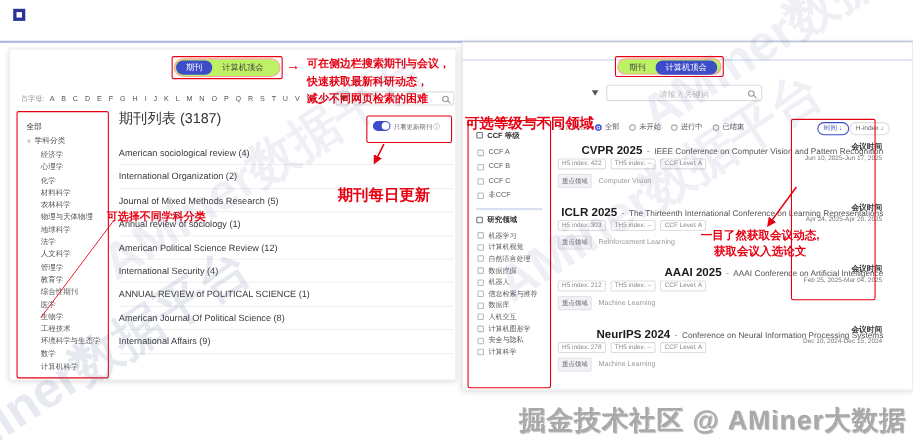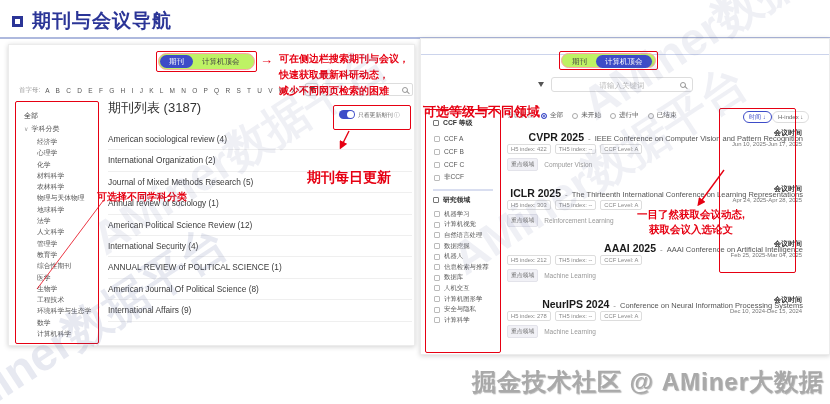--- a/index.html
+++ b/index.html
@@ -118,21 +118,20 @@
   .footer { position:absolute; right:6px; bottom:6px; font-size:24px; font-weight:bold; color:#a9a9a9;
             text-shadow:-1px -1px 0 #fff, 1px 1px 1px rgba(0,0,0,0.30); letter-spacing:1px; z-index:45;margin-top:35px; }
 </style>
 </head>
 <body>
 
 <div class="slide">
 
   <div class="title-row">
     <span class="title-square"></span>
-    <span class="title-text">期刊与会议导航</span>
   </div>
   <div class="header-line"></div>
 
   <div class="wm" style="left:70px;top:120px;">AMiner数据平台</div>
   <div class="wm" style="left:430px;top:140px;">AMiner数据平台</div>
   <div class="wm" style="left:-90px;top:300px;color:rgba(95,105,160,0.15);">AMiner数据平台</div>
   <div class="wm" style="left:560px;top:-15px;">AMiner数据平台</div>
 
   <div class="shot shot-left">
 

